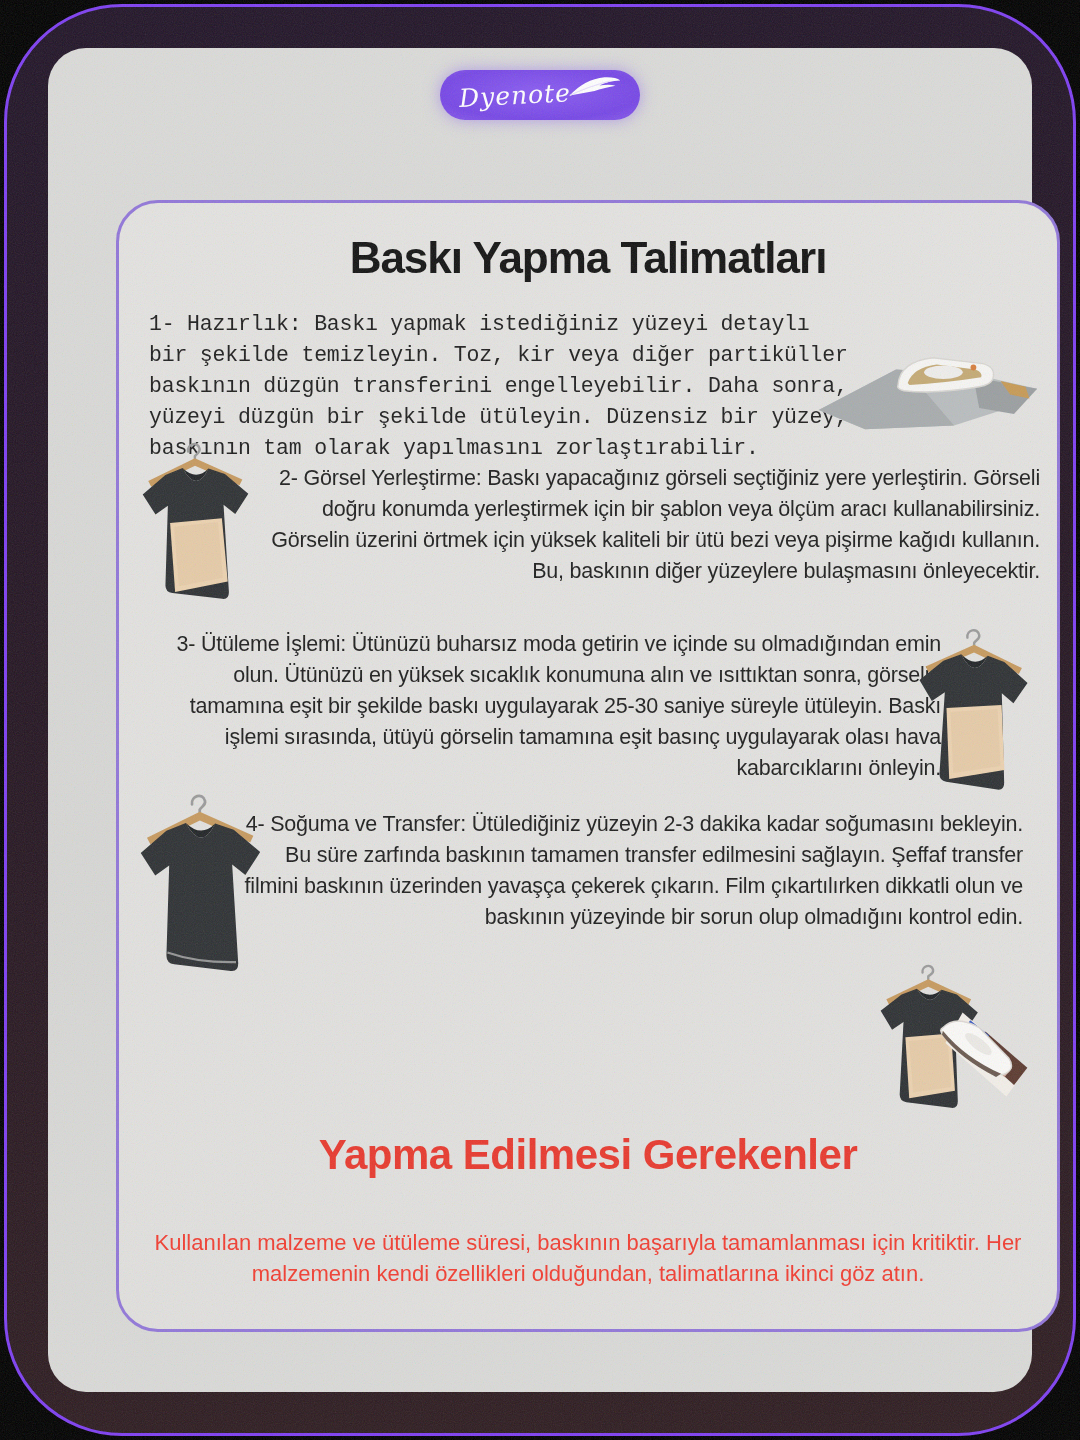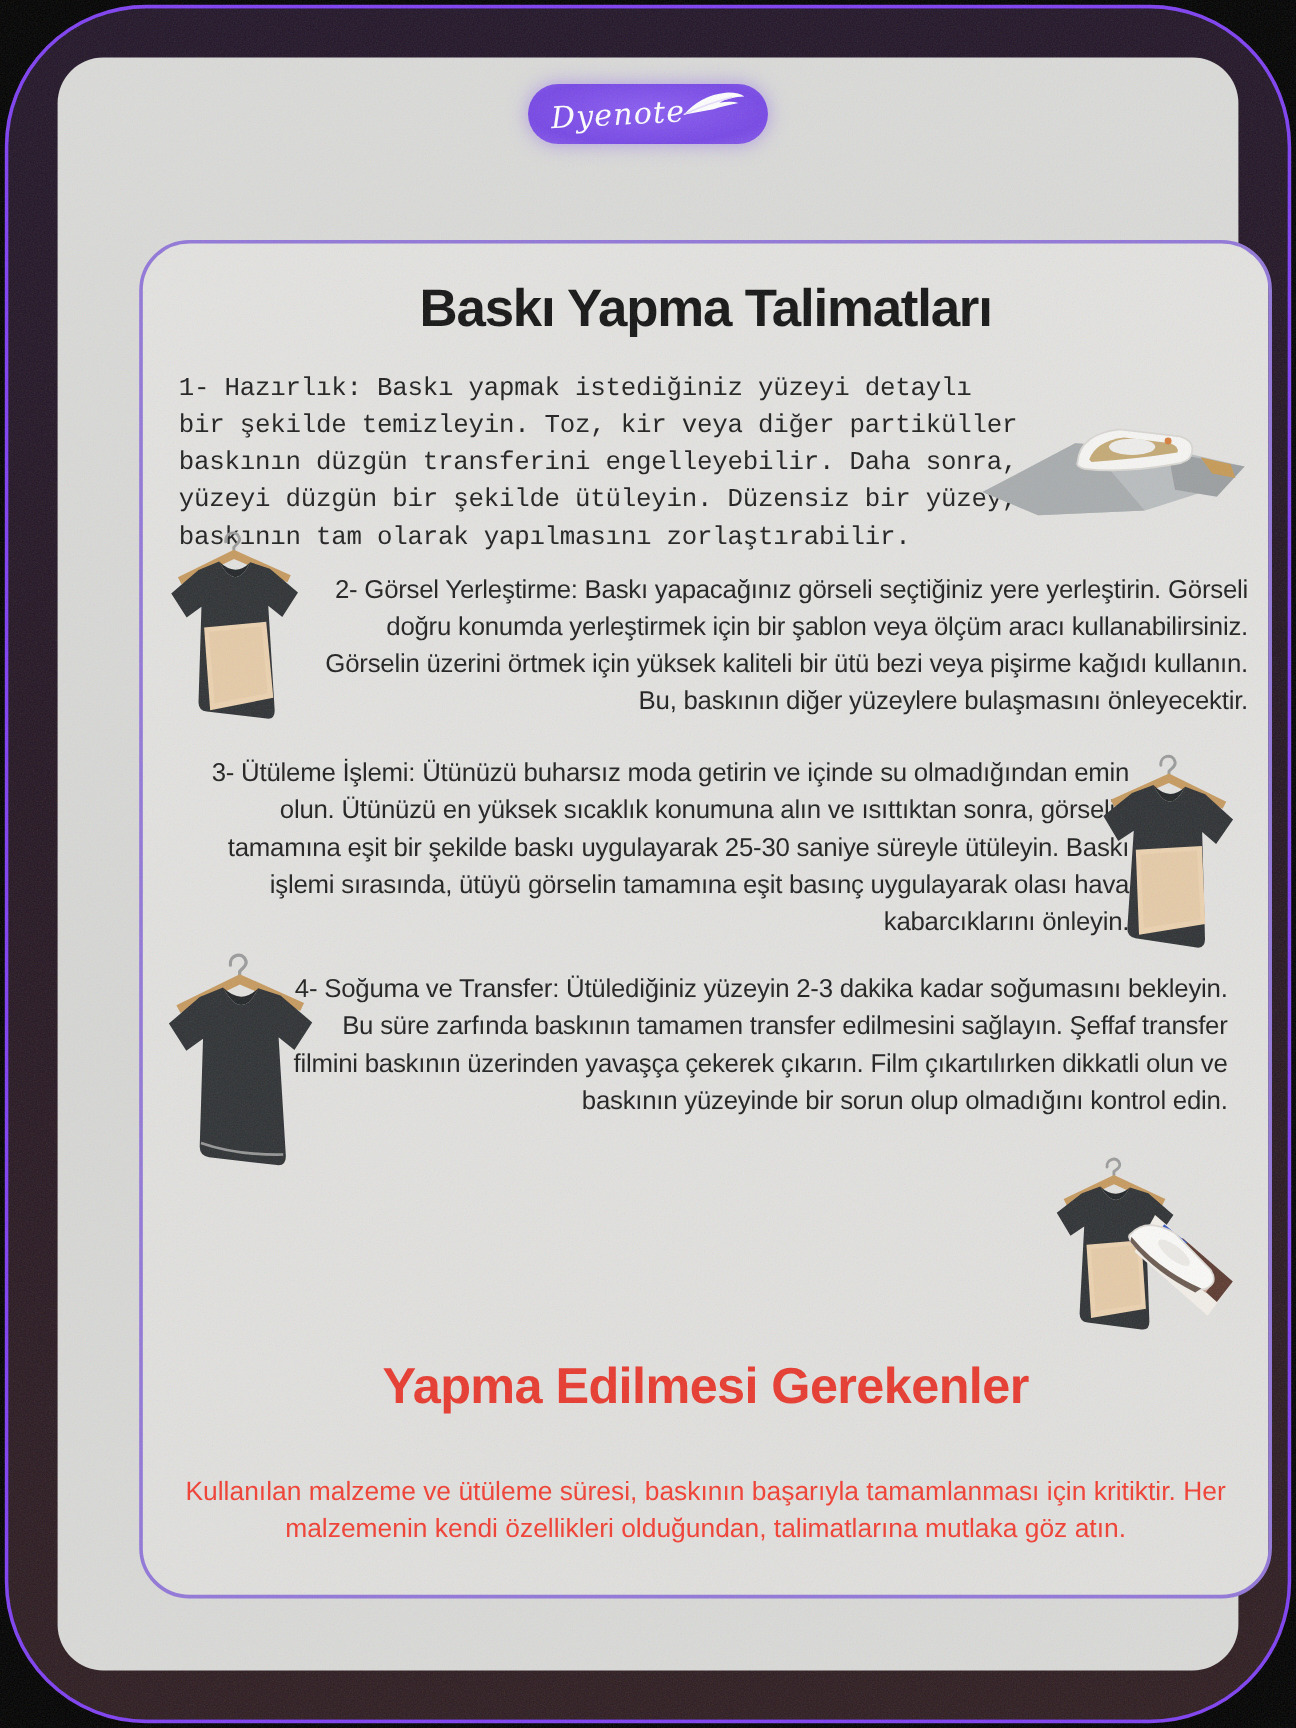--- a/index.html
+++ b/index.html
@@ -39,21 +39,21 @@
   }
   .title{
     position:absolute;top:30px;left:0;width:100%;margin:0;text-align:center;
     font-size:44px;font-weight:700;color:#131313;letter-spacing:-1px;
   }
   .step{
     position:absolute;margin:0;color:#1e1e1e;
     font-size:21.5px;line-height:31px;letter-spacing:-0.2px;
   }
   .s1{left:30px;top:106px;width:700px;text-align:left;font-family:Liberation Mono, monospace;}
-  .s2{right:17px;top:273px;width:782px;text-align:right;}
+  .s2{right:17px;top:260px;width:782px;text-align:right;}
   .s3{left:30px;top:426px;width:792px;text-align:right;}
   .s4{right:34px;top:606px;width:786px;text-align:right;}
   .s5{left:30px;top:791px;width:718px;text-align:left;}
   .illus{position:absolute;}
   .i1{right:14px;top:118px;}
   .i2{left:14px;top:235px;}
   .i3{right:20px;top:421px;}
   .i4{left:10px;top:586px;}
   .i5{right:12px;top:760px;}
   .warn-title{
@@ -155,21 +155,21 @@
         <polygon points="112,60 132,76 122,88 104,72" fill="#3558c2"></polygon>
         <polygon points="140,96 156,110 148,120 134,106" fill="#caa79a"></polygon>
         <g transform="rotate(38 112 96)">
           <path d="M72 92 Q74 72 102 68 L146 74 Q158 78 154 88 Q152 94 142 96 Q104 102 78 98 Q70 96 72 92 Z" fill="#fbfaf8" stroke="#ddd9d4" stroke-width="1.5"></path>
           <path d="M74 94 Q110 102 150 92 L148 98 Q106 106 76 98 Z" fill="#6b5a50"></path>
           <ellipse cx="112" cy="82" rx="17" ry="6" fill="#eceae6"></ellipse>
         </g>
       </svg>
 
       <h2 class="warn-title">Yapma Edilmesi Gerekenler</h2>
-      <p class="warn-text">Kullanılan malzeme ve ütüleme süresi, baskının başarıyla tamamlanması için kritiktir. Her malzemenin kendi özellikleri olduğundan, talimatlarına mutlaka göz atın.</p>
+      <p class="warn-text">Kullanılan malzeme ve ütüleme süresi, baskının başarıyla tamamlanması için kritiktir. Her malzemenin kendi özellikleri olduğundan, talimatlarına ikinci göz atın.</p>
 
     </div>
 
 
   </div>
 
   <svg class="noise" width="1080" height="1440">
     <filter id="grain">
       <feTurbulence type="fractalNoise" baseFrequency="0.9" numOctaves="2" stitchTiles="stitch"></feTurbulence>
       <feColorMatrix type="saturate" values="1.6"></feColorMatrix>

